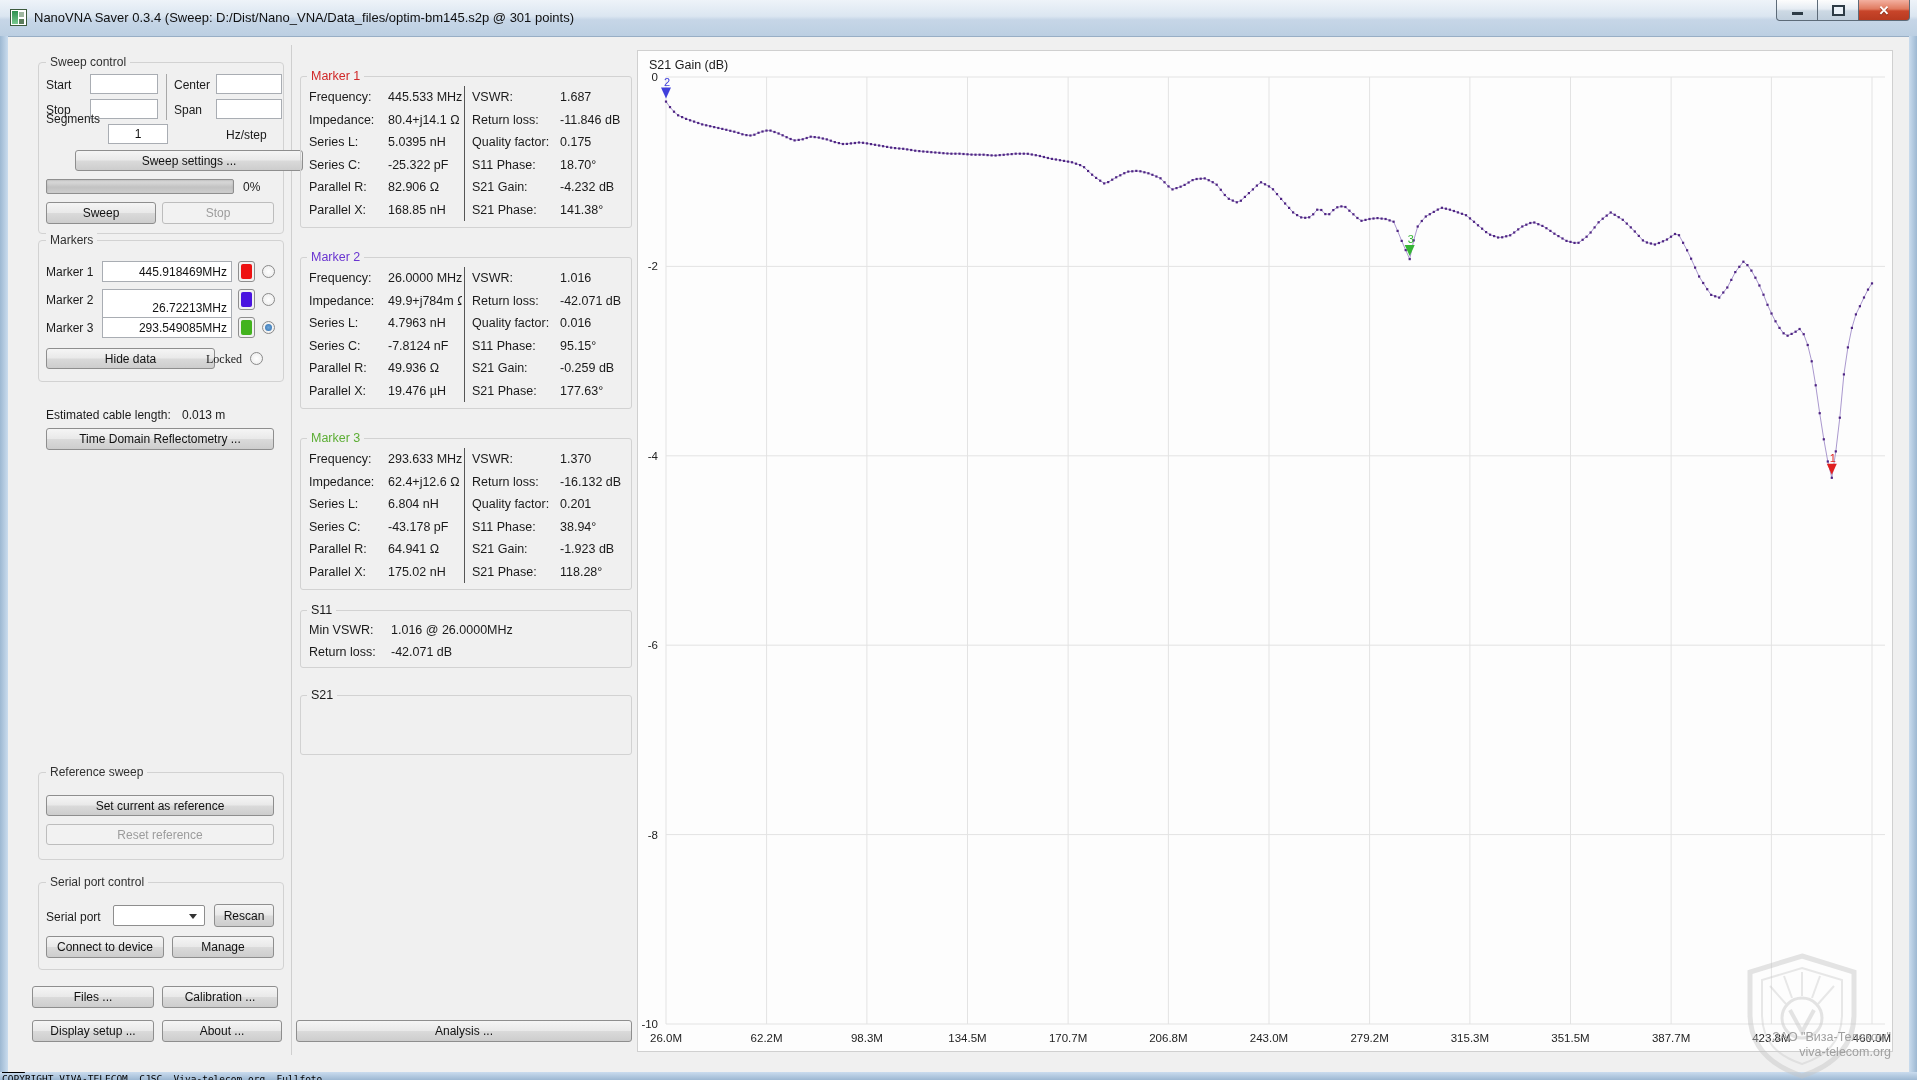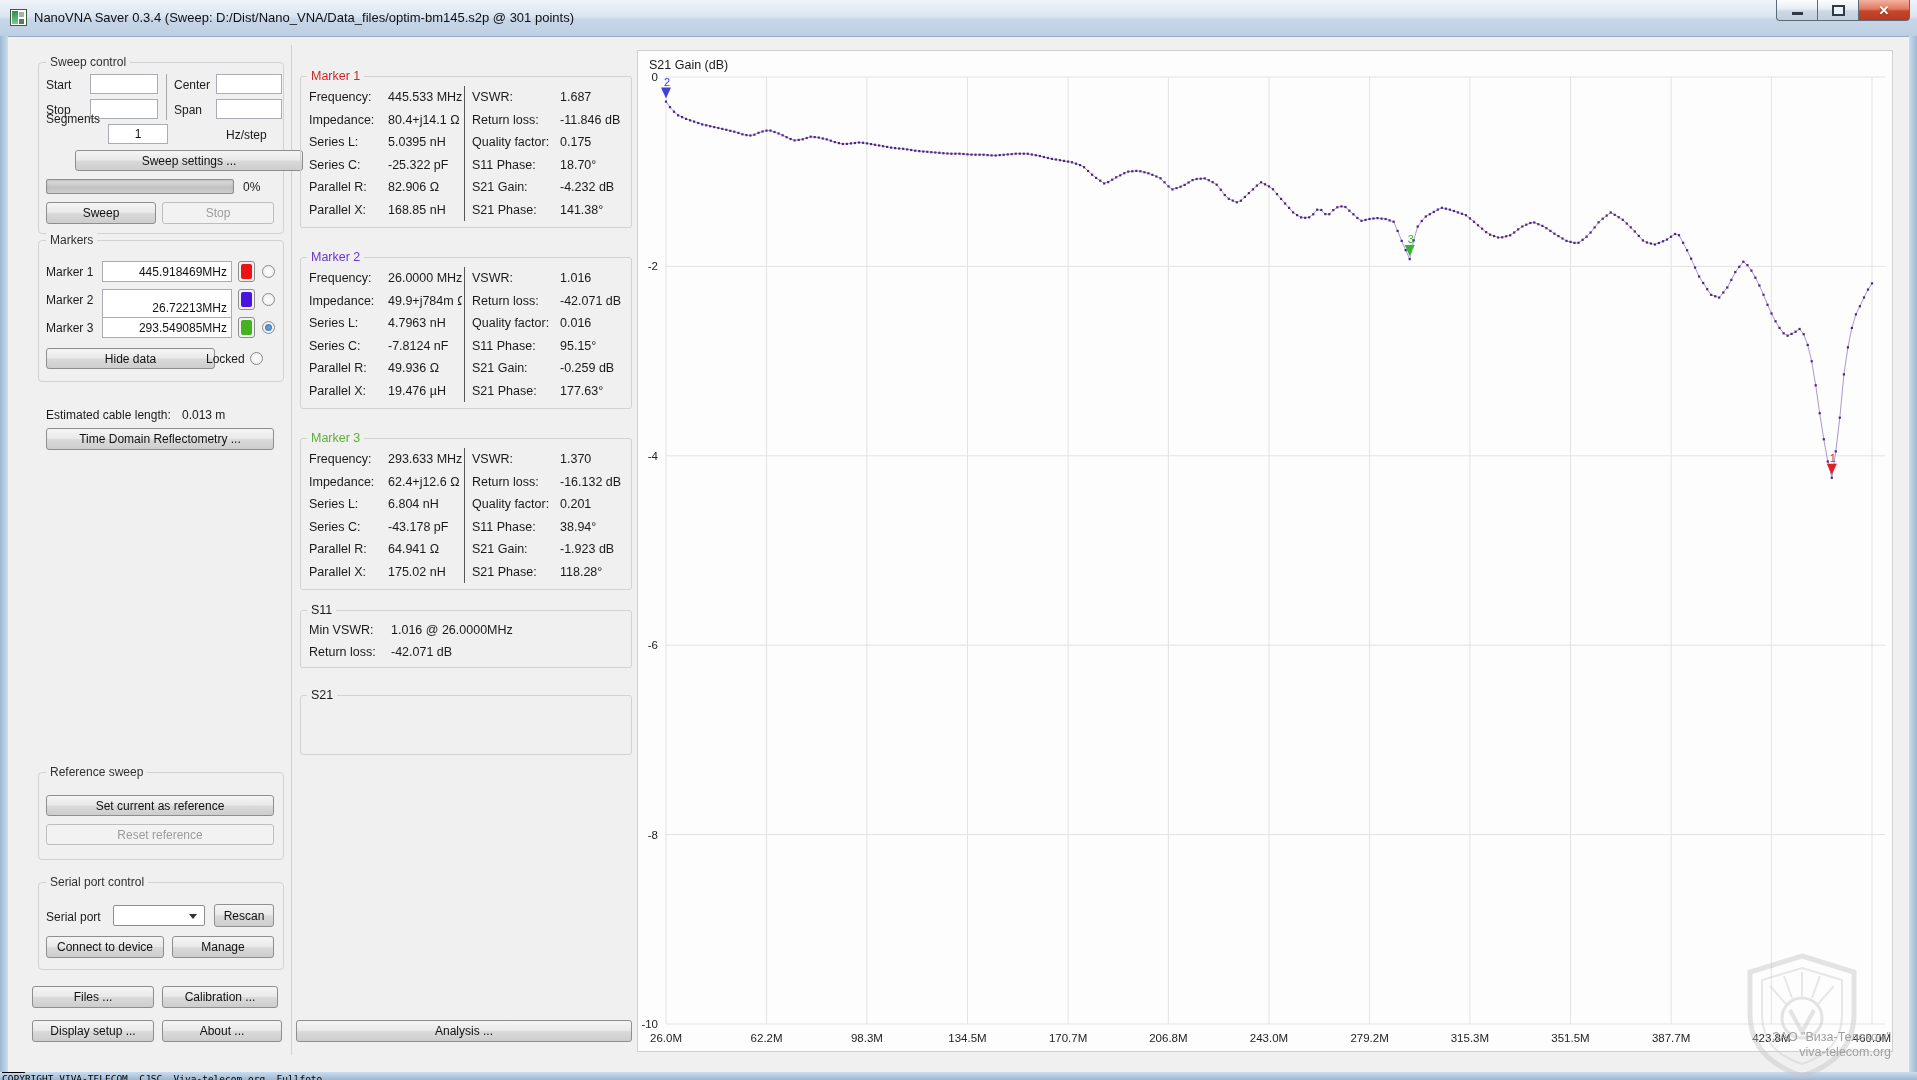--- a/index.html
+++ b/index.html
@@ -141,21 +141,21 @@
   <div class="radio" style="left:262px;top:265px;"></div>
   <span class="lbl" style="left:46px;top:293px;">Marker 2</span>
   <input class="input right" style="left: 102px; top: 289px; width: 130px; height: 38px;" value="26.72213MHz">
   <div class="swatch" style="left: 238px; top: 289px; --c: #4a14e0;"></div>
   <div class="radio" style="left:262px;top:293px;"></div>
   <span class="lbl" style="left:46px;top:321px;">Marker 3</span>
   <input class="input right" style="left: 102px; top: 317px; width: 130px; height: 21px;" value="293.549085MHz">
   <div class="swatch" style="left: 238px; top: 317px; --c: #43b31e;"></div>
   <div class="radio sel" style="left:262px;top:321px;"></div>
   <div class="btn" style="left:46px;top:348px;width:169px;height:21px;">Hide data</div>
-  <span class="lbl" style="left:206px;top:352px;">Locked</span>
+  <span class="lbl" style="left:206px;top:352px;font-family:Liberation Serif, serif;">Locked</span>
   <div class="radio" style="left:250px;top:352px;"></div>
 
   <span class="lbl" style="left:46px;top:408px;">Estimated cable length:</span>
   <span class="lbl" style="left:182px;top:408px;">0.013 m</span>
   <div class="btn" style="left:46px;top:428px;width:228px;height:22px;">Time Domain Reflectometry ...</div>
 
   <div class="gbox" style="left:38px;top:772px;width:246px;height:88px;">
     <span class="gtitle">Reference sweep</span>
   </div>
   <div class="btn" style="left:46px;top:795px;width:228px;height:21px;">Set current as reference</div>

